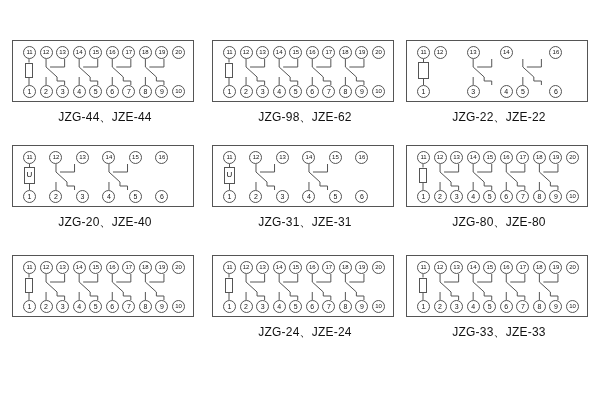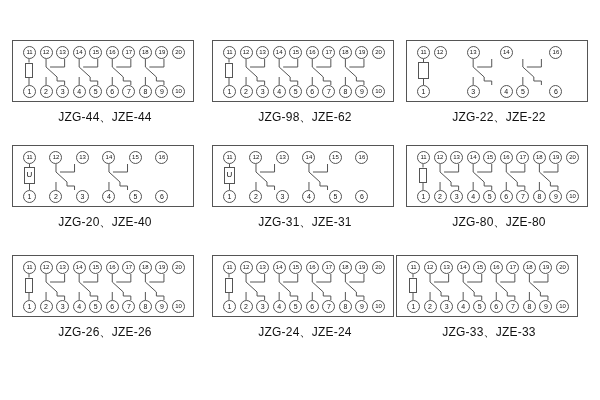--- a/index.html
+++ b/index.html
@@ -359,21 +359,20 @@
           <path d="M103.27777777777779,26 L117.83333333333334,26 L117.83333333333334,18"></path>
           <path d="M99.27777777777779,36 L99.27777777777779,44"></path>
           <path d="M110.27777777777779,36 L110.27777777777779,40 L117.83333333333334,40 L117.83333333333334,44"></path>
           <path d="M132.3888888888889,18 L132.3888888888889,26"></path>
           <path d="M132.3888888888889,26 L143.3888888888889,36"></path>
           <path d="M136.3888888888889,26 L150.94444444444446,26 L150.94444444444446,18"></path>
           <path d="M132.3888888888889,36 L132.3888888888889,44"></path>
           <path d="M143.3888888888889,36 L143.3888888888889,40 L150.94444444444446,40 L150.94444444444446,44"></path>
         </svg>
       </div>
-      <div class="cap">JZG-26、JZE-26</div>
     </div>
     <div class="cell" style="left: 212px; top: 255px;">
       <div class="box">
         <div class="pin wide" style="left: 10px; top: 5px;">11</div>
         <div class="pin wide" style="left: 26.5556px; top: 5px;">12</div>
         <div class="pin wide" style="left: 43.1111px; top: 5px;">13</div>
         <div class="pin wide" style="left: 59.6667px; top: 5px;">14</div>
         <div class="pin wide" style="left: 76.2222px; top: 5px;">15</div>
         <div class="pin wide" style="left: 92.7778px; top: 5px;">16</div>
         <div class="pin wide" style="left: 109.333px; top: 5px;">17</div>
@@ -411,21 +410,21 @@
           <path d="M110.27777777777779,36 L110.27777777777779,40 L117.83333333333334,40 L117.83333333333334,44"></path>
           <path d="M132.3888888888889,18 L132.3888888888889,26"></path>
           <path d="M132.3888888888889,26 L143.3888888888889,36"></path>
           <path d="M136.3888888888889,26 L150.94444444444446,26 L150.94444444444446,18"></path>
           <path d="M132.3888888888889,36 L132.3888888888889,44"></path>
           <path d="M143.3888888888889,36 L143.3888888888889,40 L150.94444444444446,40 L150.94444444444446,44"></path>
         </svg>
       </div>
       <div class="cap">JZG-24、JZE-24</div>
     </div>
-    <div class="cell" style="left: 396px; top: 255px;">
+    <div class="cell" style="left: 406px; top: 255px;">
       <div class="box">
         <div class="pin wide" style="left: 10px; top: 5px;">11</div>
         <div class="pin wide" style="left: 26.5556px; top: 5px;">12</div>
         <div class="pin wide" style="left: 43.1111px; top: 5px;">13</div>
         <div class="pin wide" style="left: 59.6667px; top: 5px;">14</div>
         <div class="pin wide" style="left: 76.2222px; top: 5px;">15</div>
         <div class="pin wide" style="left: 92.7778px; top: 5px;">16</div>
         <div class="pin wide" style="left: 109.333px; top: 5px;">17</div>
         <div class="pin wide" style="left: 125.889px; top: 5px;">18</div>
         <div class="pin wide" style="left: 142.444px; top: 5px;">19</div>

